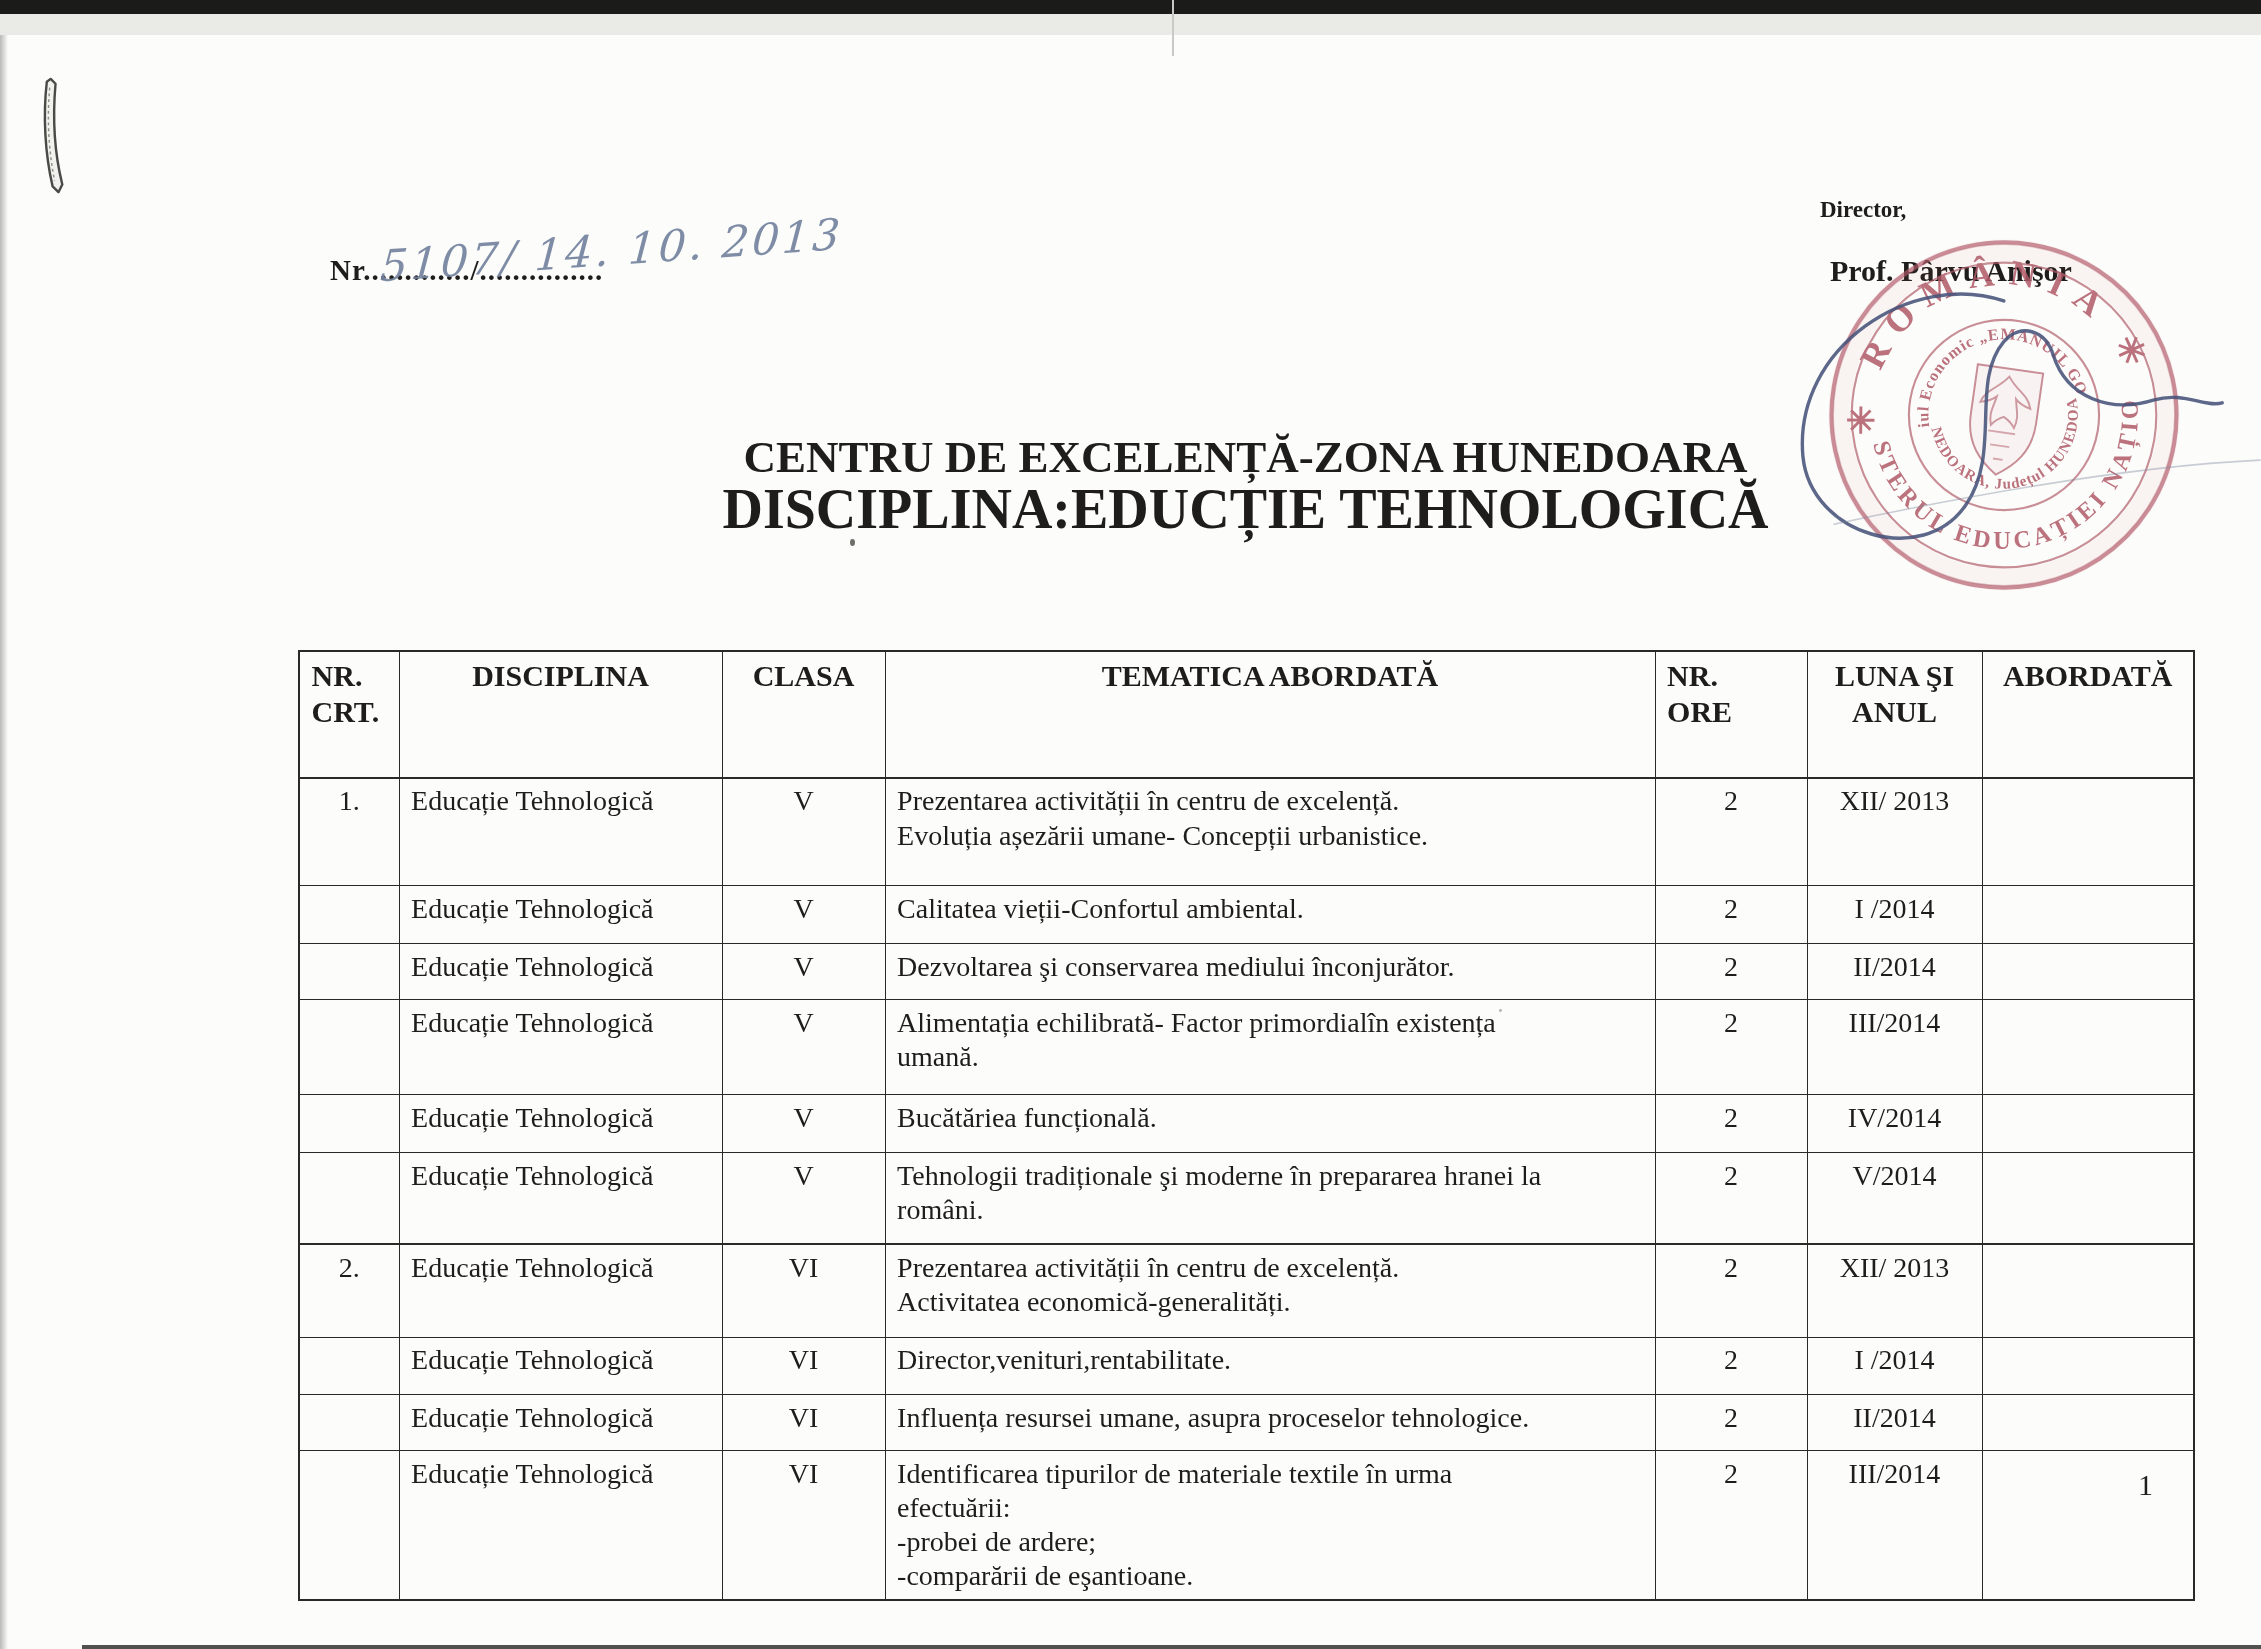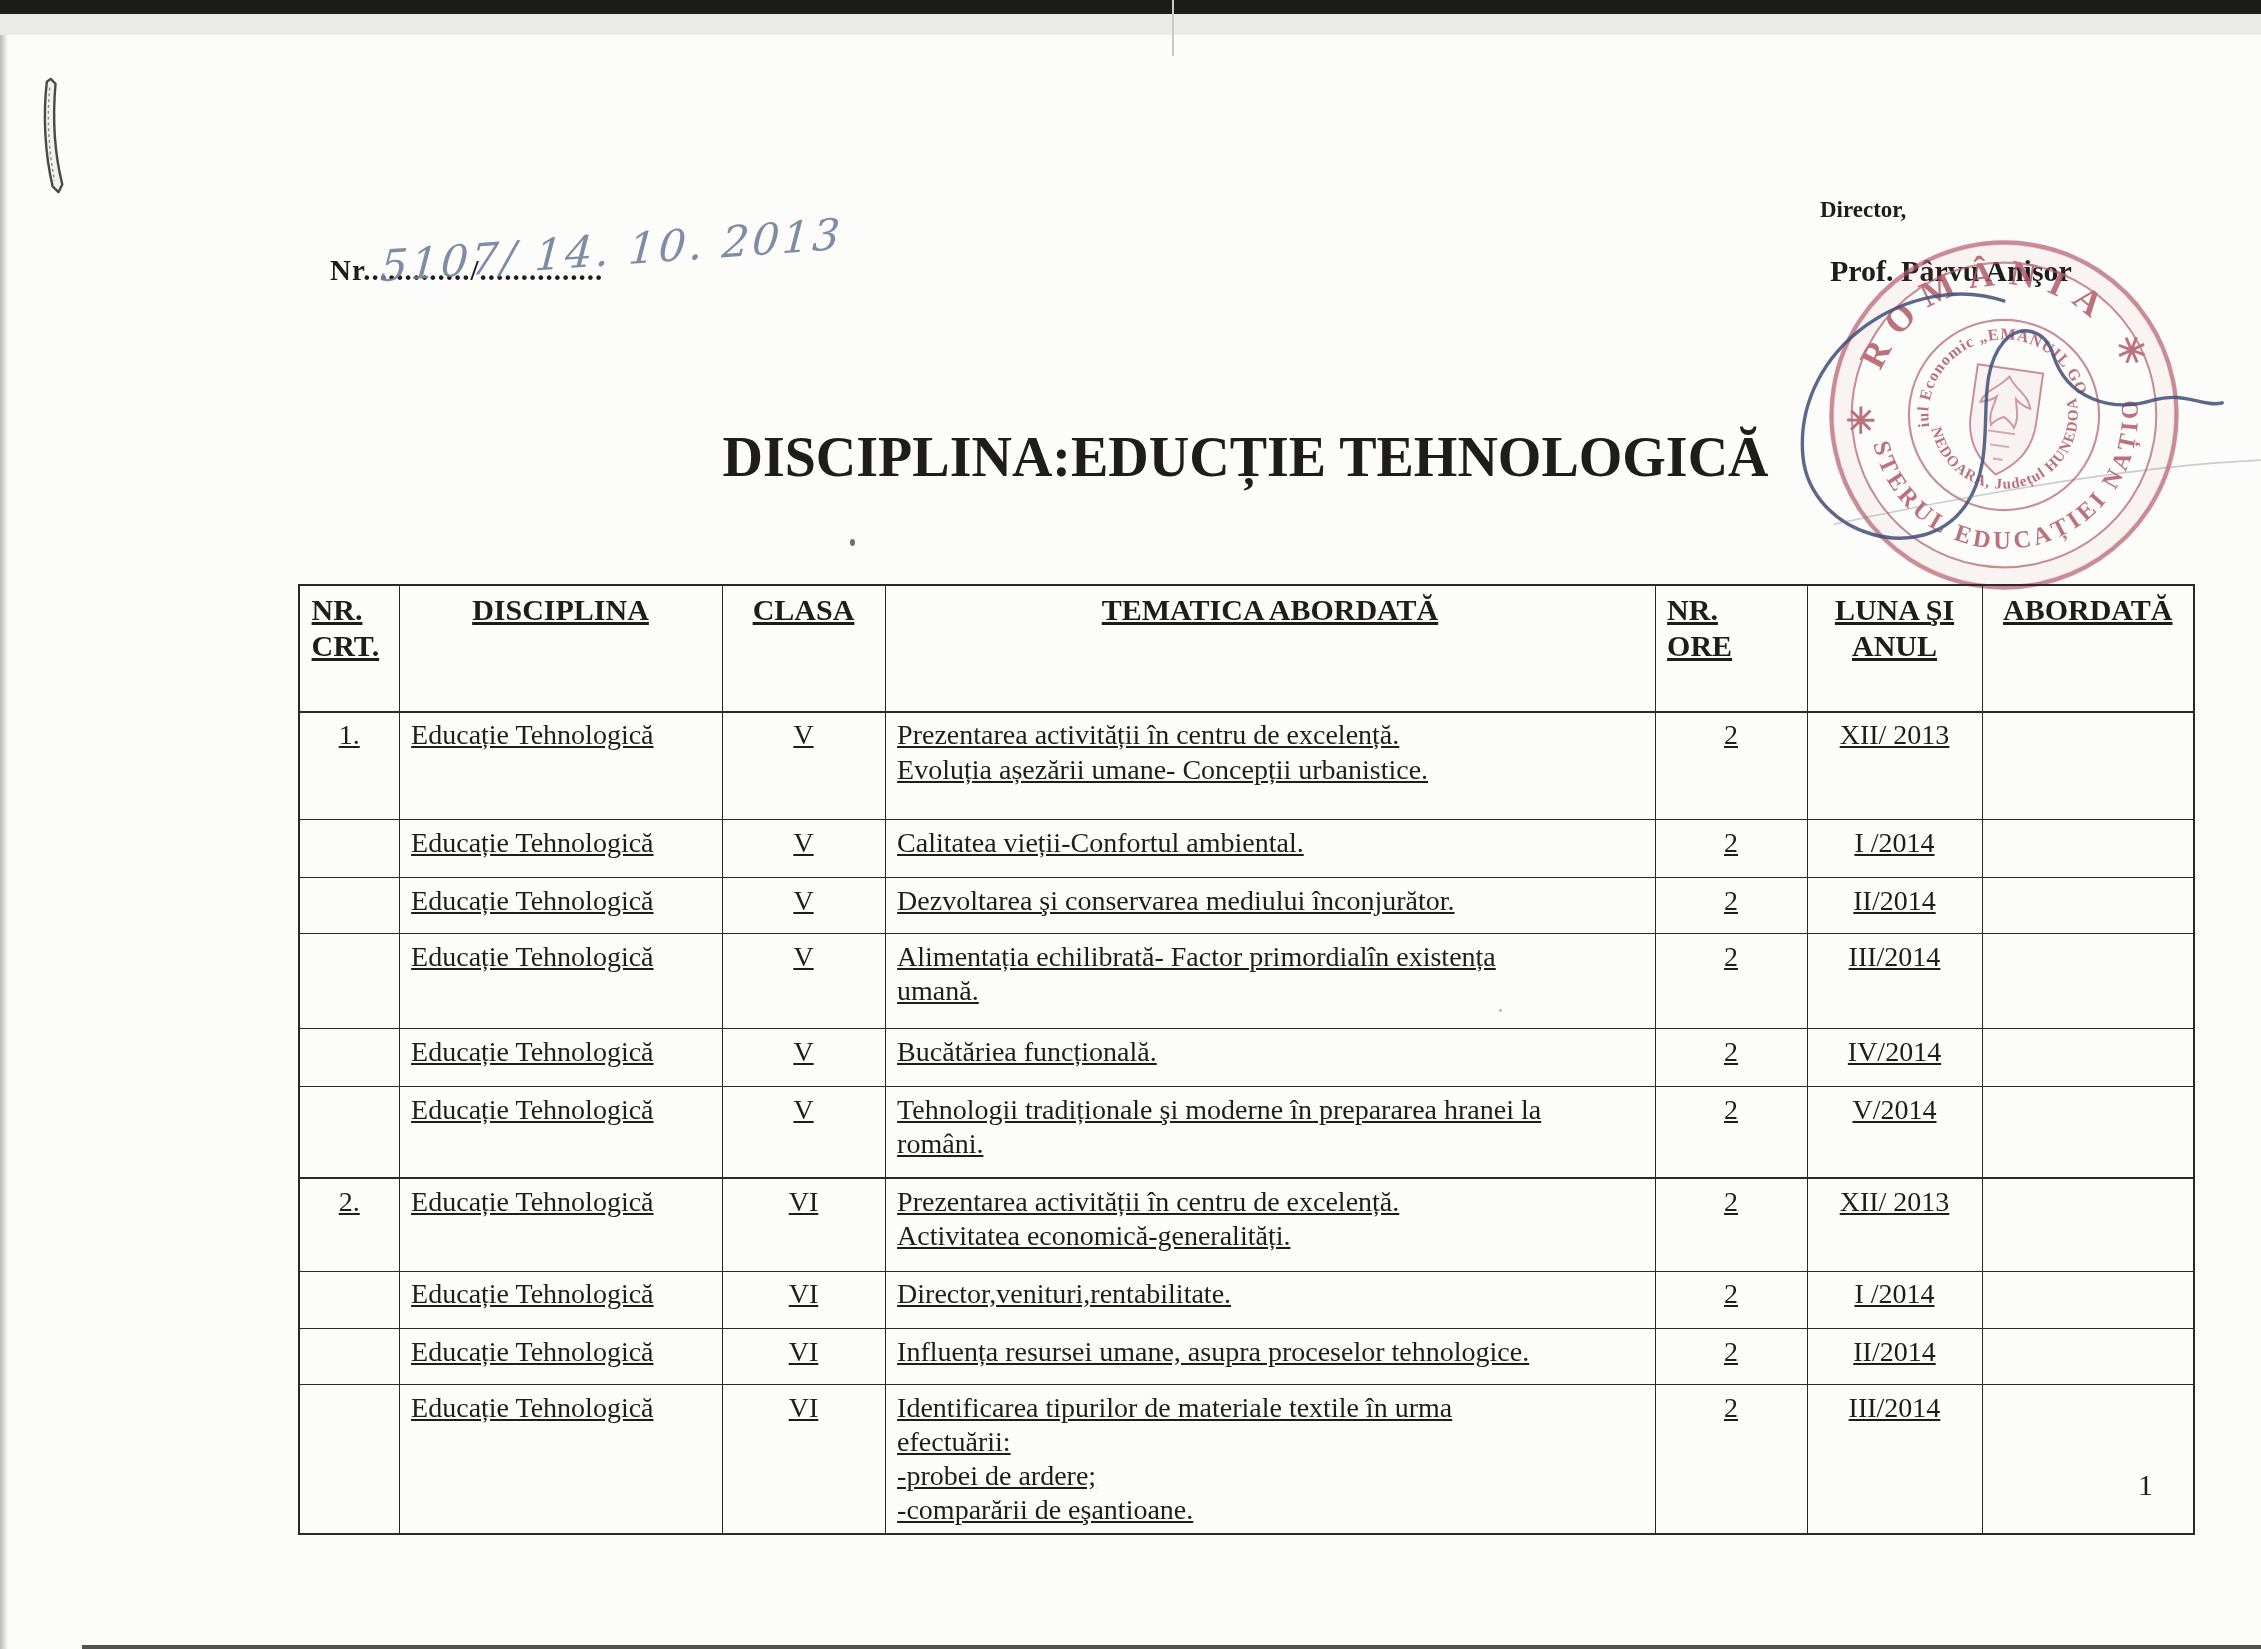--- a/index.html
+++ b/index.html
@@ -34,21 +34,21 @@
 
   .stamp{position:absolute;left:1810px;top:221px;opacity:.85;}
   .signature{position:absolute;left:1766px;top:233px;}
 
   
   .doc-title{position:absolute;left:298px;top:431px;width:1895px;text-align:center;
     font-weight:bold;font-size:45px;line-height:52px;letter-spacing:0px;}
   .doc-title .t2{font-size:56px;}
 
   
-  table.sched{position:absolute;left:298px;top:584px;width:1895px;border-collapse:collapse;table-layout:fixed;text-decoration:underline;}
+  table.sched{position:absolute;left:298px;top:650px;width:1895px;border-collapse:collapse;table-layout:fixed;}
   table.sched th,table.sched td{
     border:1.9px solid #2a2927;vertical-align:top;padding:5.8px 11.6px 3.9px 11.6px;
     font-size:28px;line-height:1.22;overflow:hidden;
   }
   table.sched{border:2.9px solid #2a2927;}
   table.sched th{font-weight:bold;font-size:30px;height:115px;border-bottom-width:2.9px;}
   .pre{white-space:pre-line;}
   .c{text-align:center;}
   .l{text-align:left;}
   tbody tr:nth-child(1) td{height:97px;}
@@ -122,20 +122,21 @@
   </svg>
 
   <svg class="signature" width="496" height="330" viewBox="0 0 511 340">
     <g fill="none" stroke="#46527a" stroke-linecap="round">
       <path d="M245,70 C150,38 28,118 38,230 C46,312 162,345 206,280 C243,226 210,154 245,112 C262,92 288,100 296,126 C310,170 355,186 400,172 C430,163 452,180 470,175" stroke-width="3.5" opacity=".88"></path>
       <path d="M70,300 C220,268 380,240 509,234" stroke-width="1.6" opacity=".4" stroke="#7b849c"></path>
     </g>
   </svg>
 
   <div class="doc-title">
+    <div class="t1">CENTRU DE EXCELENȚĂ-ZONA HUNEDOARA</div>
     <div class="t2">DISCIPLINA:EDUCȚIE TEHNOLOGICĂ</div>
   </div>
 
   <table class="sched">
     <colgroup>
       <col style="width:100px">
         <col style="width:323px">
         <col style="width:163px">
       <col style="width:770px">
         <col style="width:152px">

